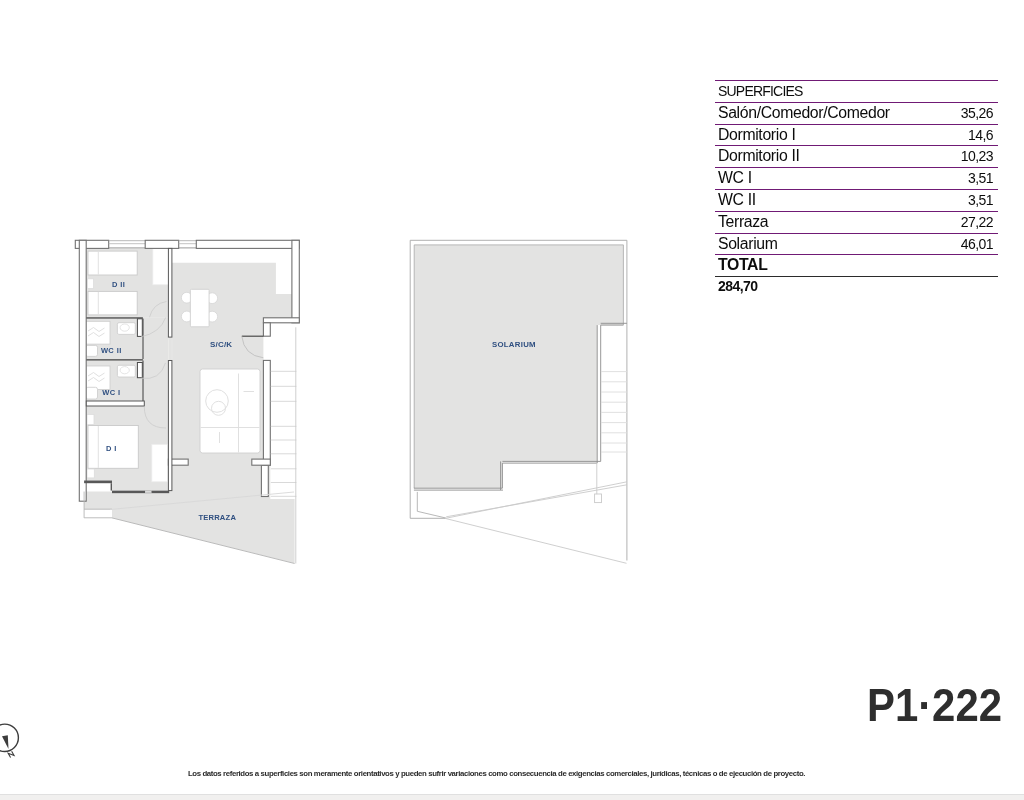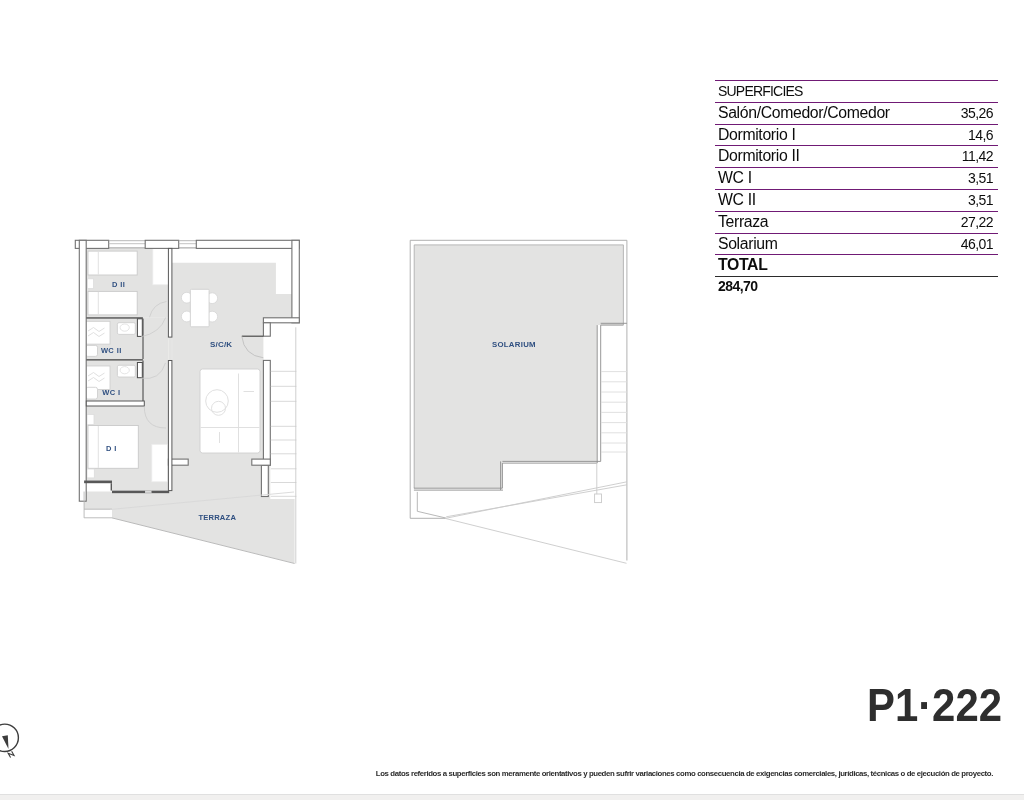--- a/index.html
+++ b/index.html
@@ -29,21 +29,21 @@
       <span class="v">35,26</span>
     </div>
 
   <div class="row">
       <span>Dormitorio I</span>
       <span class="v">14,6</span>
     </div>
 
   <div class="row">
       <span>Dormitorio II</span>
-      <span class="v">11,42</span>
+      <span class="v">10,23</span>
     </div>
 
   <div class="row">
       <span>WC I</span>
       <span class="v">3,51</span>
     </div>
 
   <div class="row">
       <span>WC II</span>
       <span class="v">3,51</span>
@@ -330,15 +330,15 @@
 
 <polygon points="2.0,736.3 7.8,735.3 8.5,749.0" fill="#3d3d3d"></polygon>
 
 <g transform="translate(11.1 754.4) rotate(-30)" stroke="#3a3a3a" stroke-width="1.1">
 <path d="M-2 2.4 L-2 -2.4 L2 2.4 L2 -2.4"></path>
 </g>
 </svg>
 
 <div class="abs" style="left:867px;top:678px;width:150px;font-size:46.5px;color:#2e2e2e;font-weight:bold;transform:scaleX(0.9);transform-origin:left top;white-space:nowrap;">P1·222</div>
 
-<div class="abs" style="left:0;top:769px;width:993px;text-align:right;font-size:7.8px;letter-spacing:-0.38px;color:#2b2b2b;font-weight:bold;">Los datos referidos a superficies son meramente orientativos y pueden sufrir variaciones como consecuencia de exigencias comerciales, jurídicas, técnicas o de ejecución de proyecto.</div>
+<div class="abs" style="left:0;top:769px;width:993px;text-align:center;font-size:7.8px;letter-spacing:-0.38px;color:#2b2b2b;font-weight:bold;">Los datos referidos a superficies son meramente orientativos y pueden sufrir variaciones como consecuencia de exigencias comerciales, jurídicas, técnicas o de ejecución de proyecto.</div>
 
 <div class="abs" style="left:0;top:794px;width:1024px;height:6px;background:#f1f0ef;border-top:1px solid #e0e0e0;"></div>
 
 </body></html>

